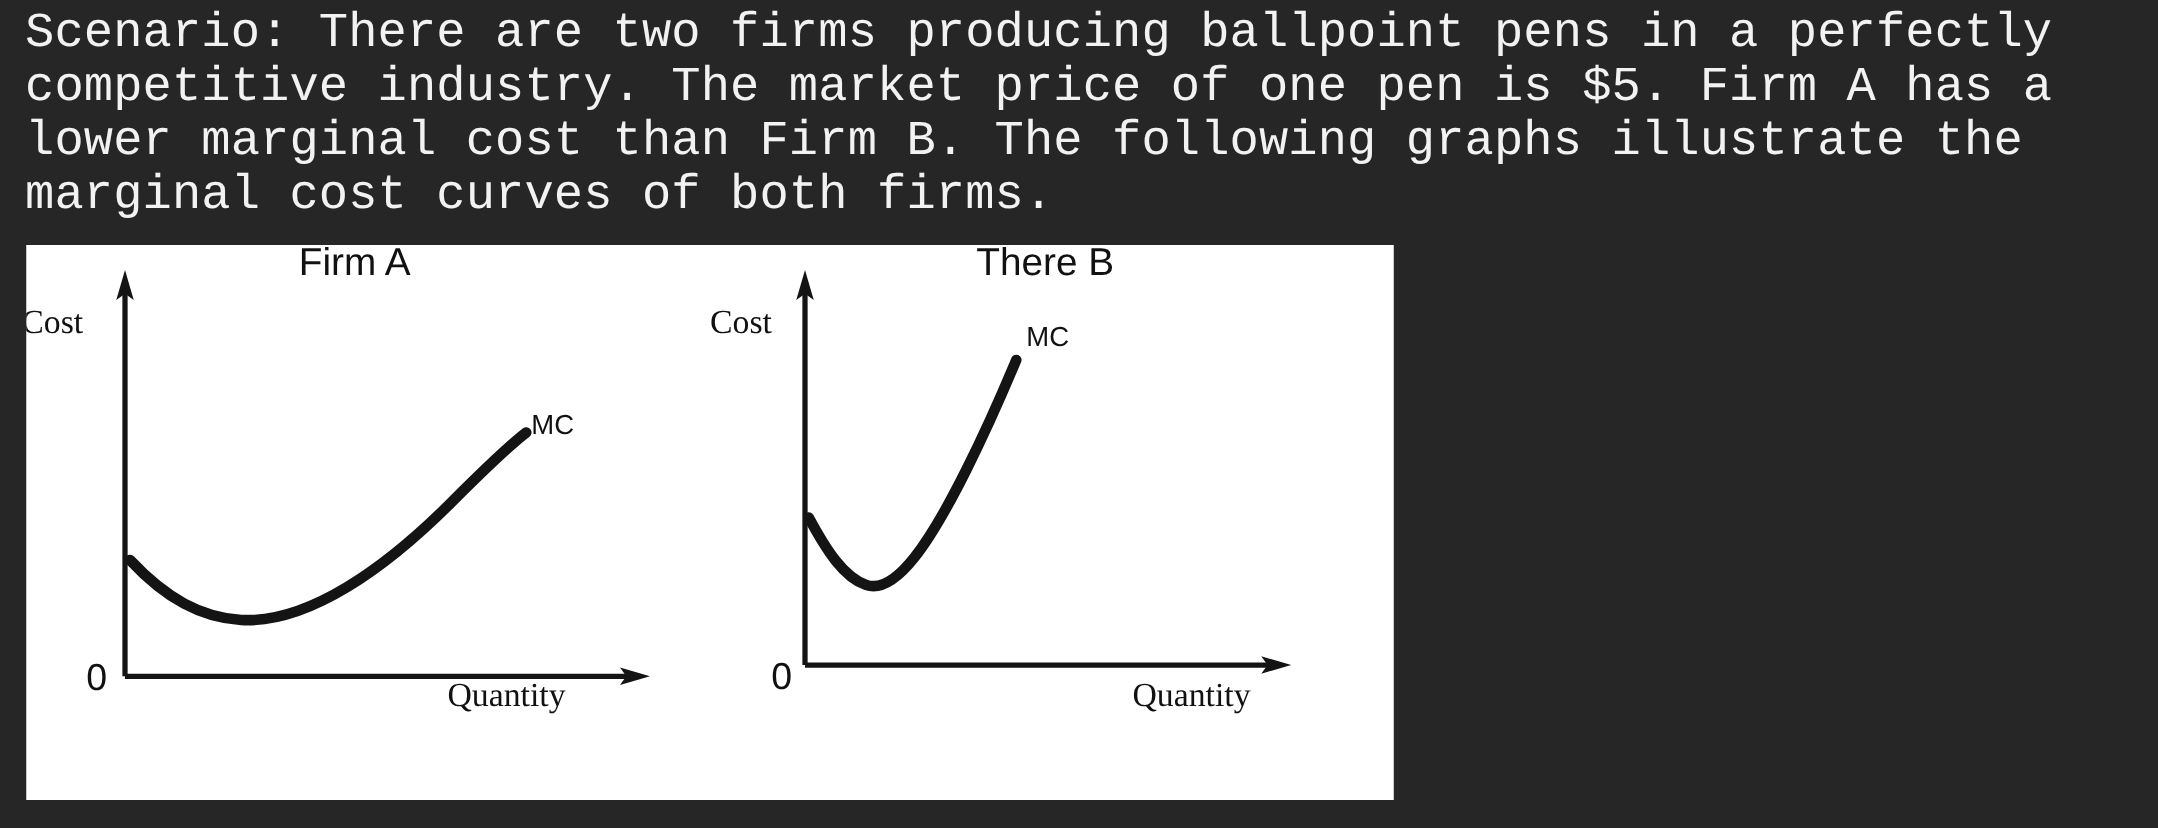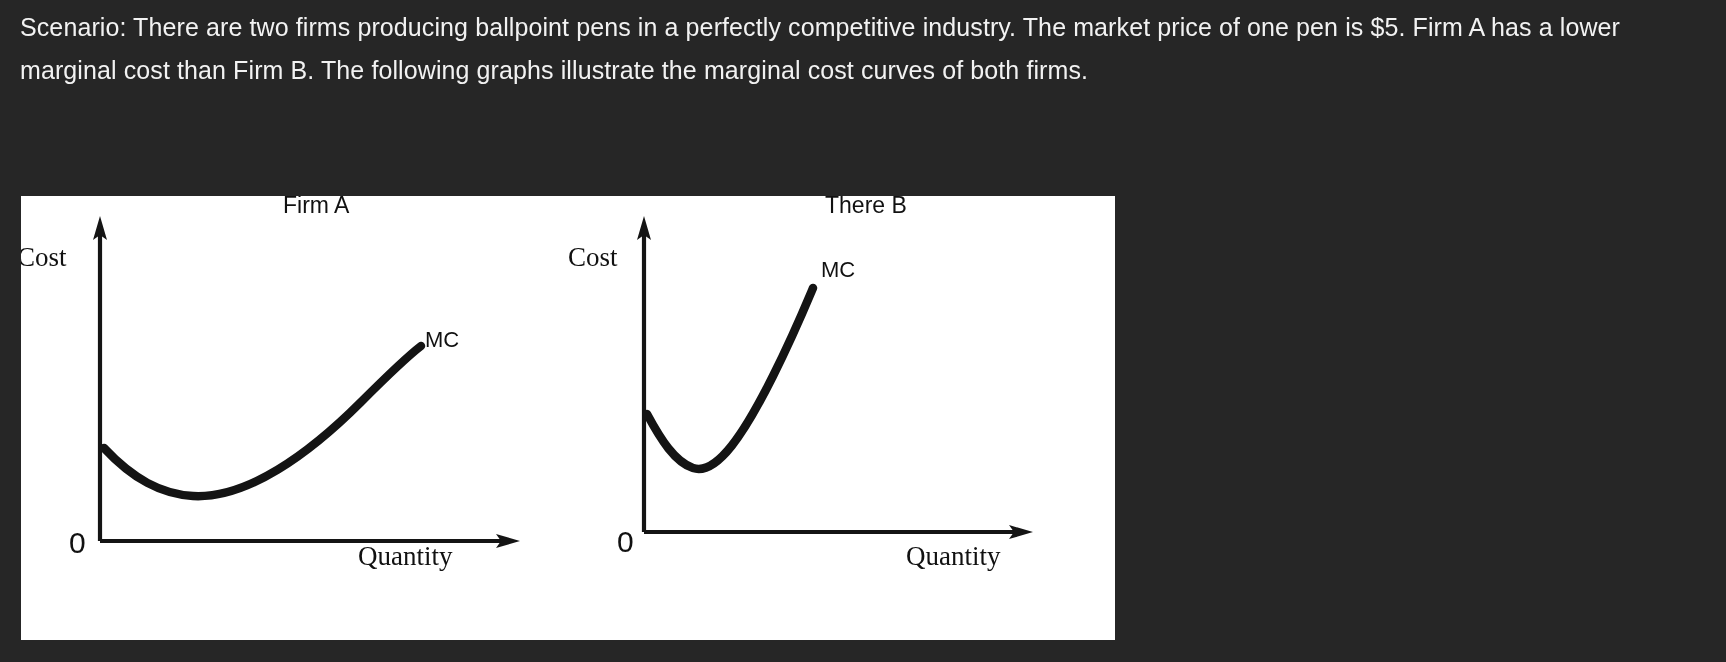--- a/index.html
+++ b/index.html
@@ -16,22 +16,22 @@
     position: relative;
   }
 
   
   #scenario-text {
     position: absolute;
     left: 20px;
     top: 6px;
     width: 1690px;
     color: #f2f2f2;
-    font-family: Liberation Sans, sans-serif;
-    font-size: 25px;
+    font-family: Liberation Mono, monospace;
+    font-size: 39px;
     line-height: 43px;
     letter-spacing: 0.1px;
     white-space: pre-wrap;
   }
 
   
   #figure-panel {
     position: absolute;
     left: 21px;
     top: 196px;
@@ -74,21 +74,21 @@
     stroke-linejoin: round;
   }
 
   .chart-label {
     position: absolute;
     color: #111111;
     font-family: "Liberation Sans", sans-serif;
     font-weight: 400;
     white-space: nowrap;
   }
-  .label-title    { font-size: 23px; margin-left: 44px; }
+  .label-title    { font-size: 31px; }
   .label-axis     { font-size: 27px; font-family: Liberation Serif, serif; }
   .label-curve    { font-size: 22px; }
   .label-origin   { font-size: 30px; }
 </style>
 </head>
 <body>
 
 <div id="scenario-text">Scenario: There are two firms producing ballpoint pens in a perfectly competitive industry. The market price of one pen is $5. Firm A has a lower marginal cost than Firm B. The following graphs illustrate the marginal cost curves of both firms.</div>
 
 <div id="figure-panel">

